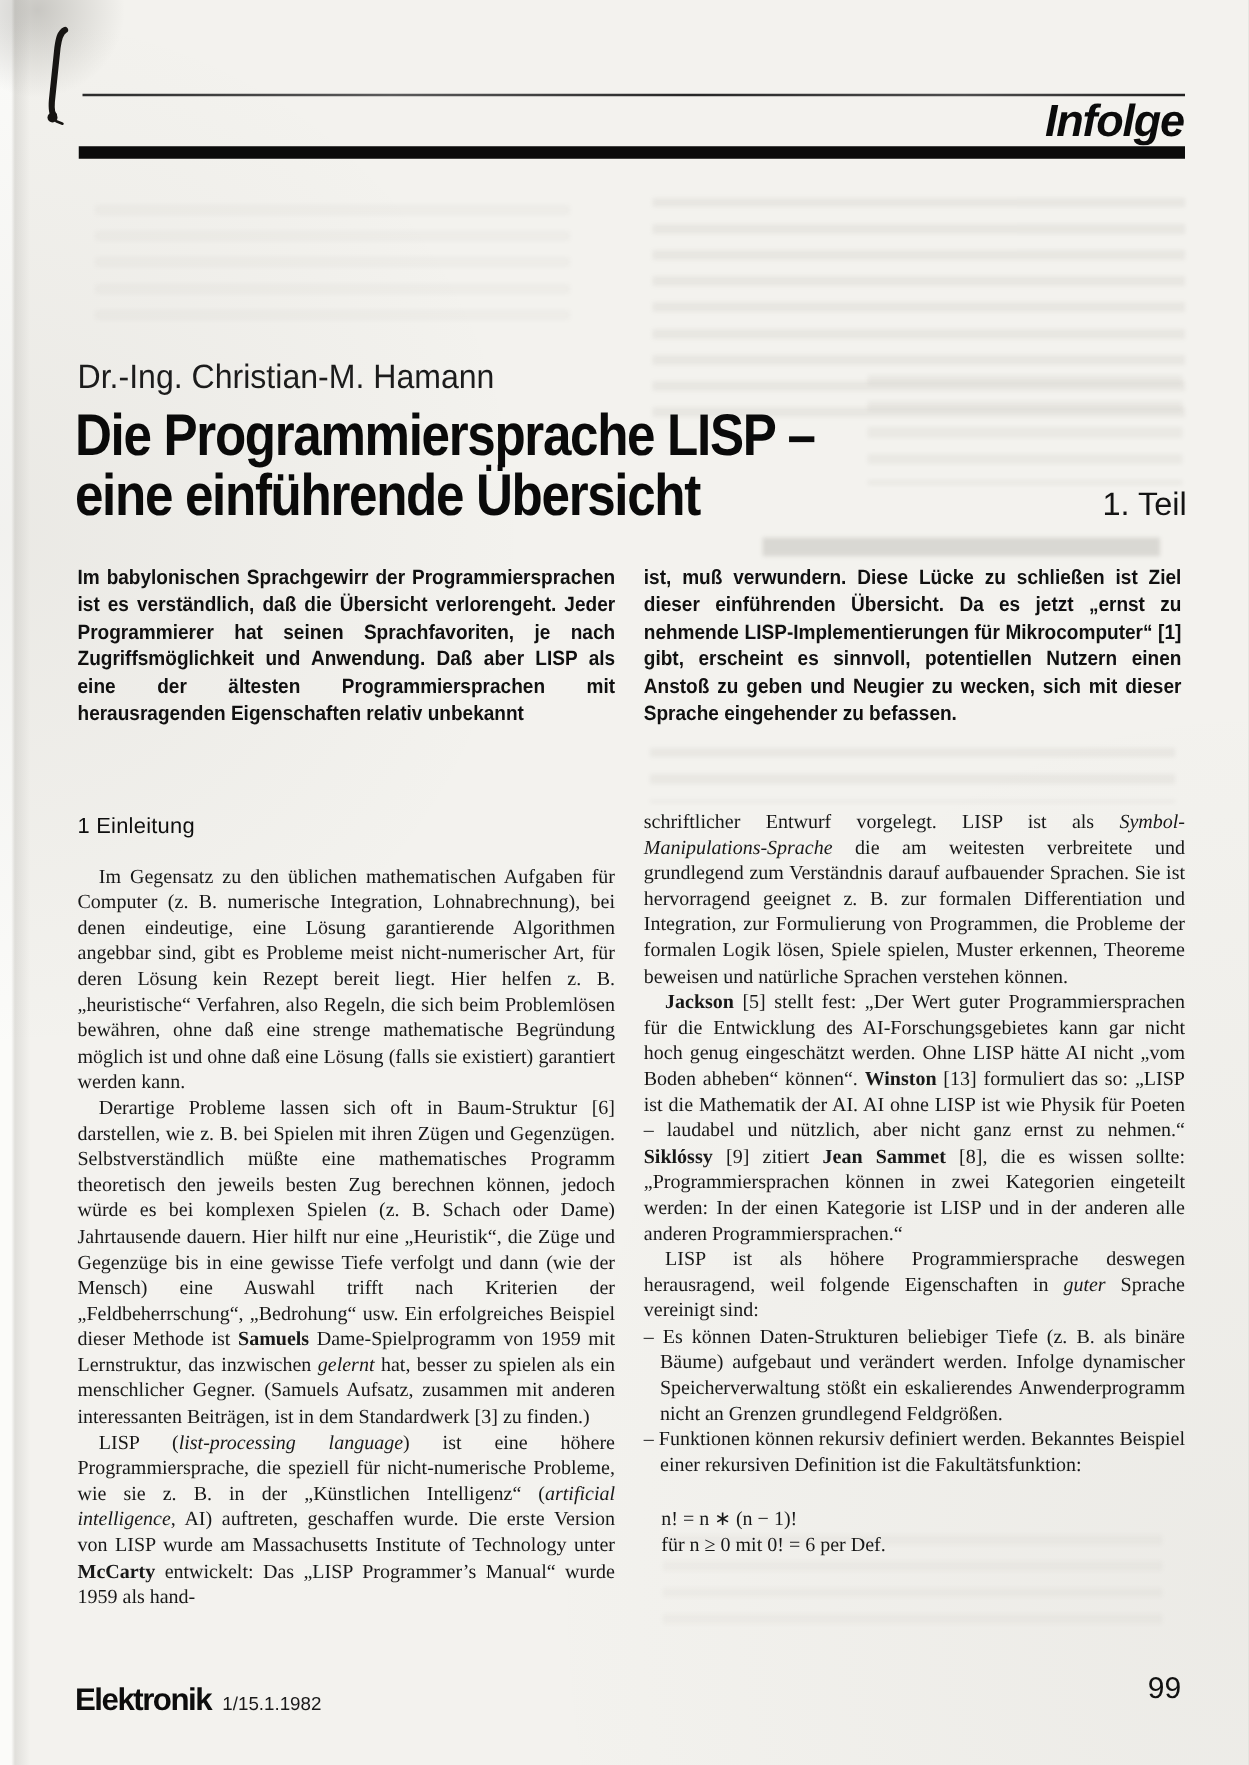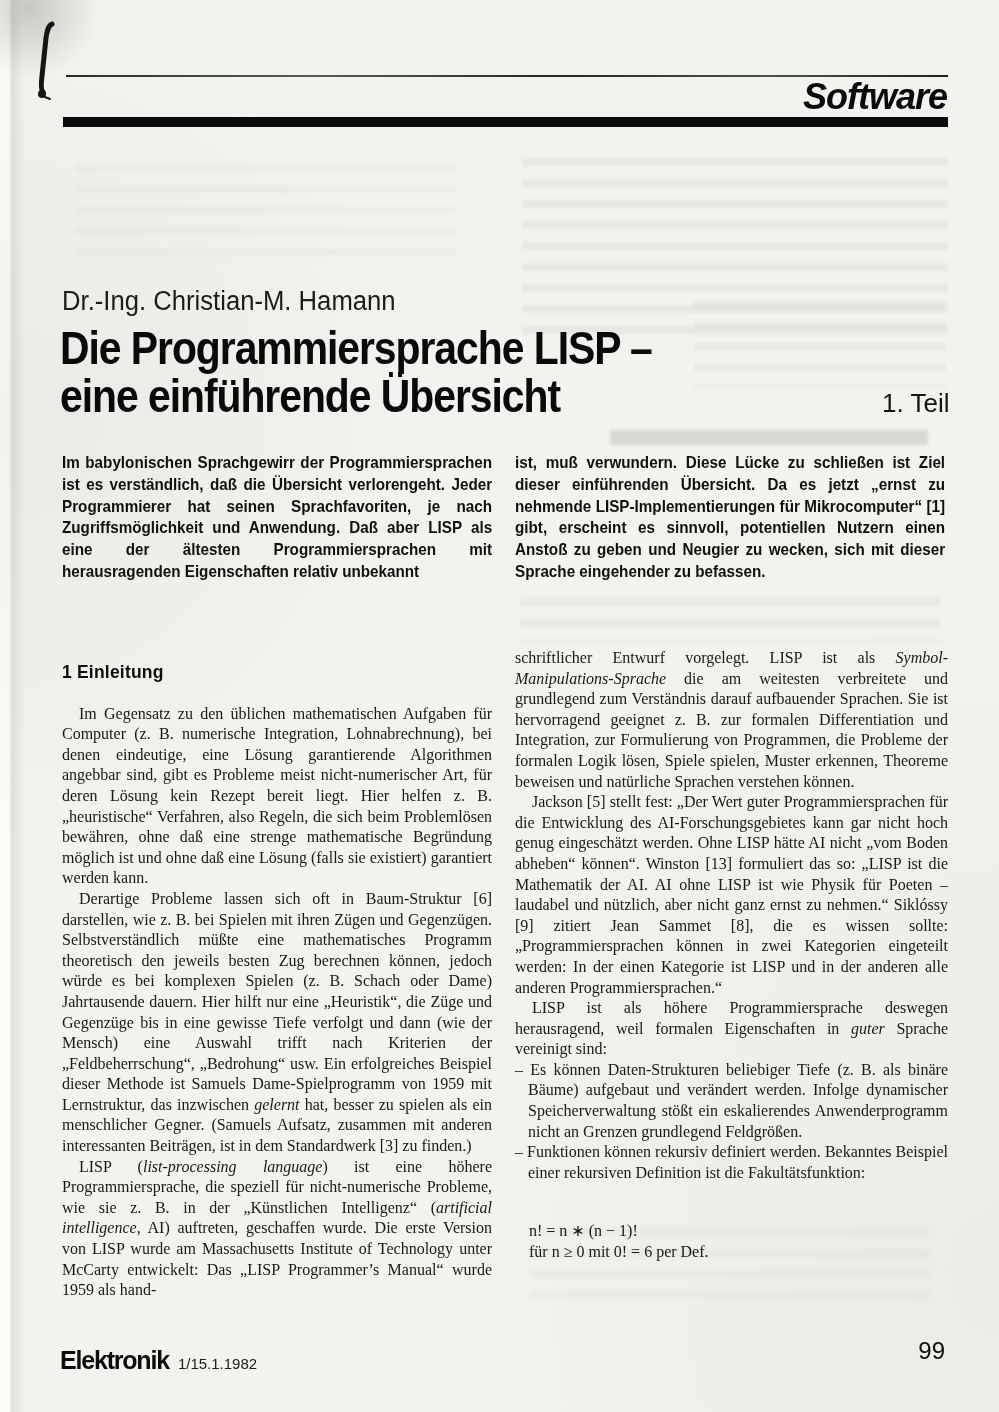--- a/index.html
+++ b/index.html
@@ -41,28 +41,28 @@
     font-family:"Liberation Sans", sans-serif;font-weight:bold;
     font-size:16.5px;line-height:21.8px;text-align:justify;color:#101010;
     transform:scaleX(.923);transform-origin:left top;}
   .lead-left{left:62px;}
   .lead-right{left:515px;}
   
   .body-col{position:absolute;top:646px;width:430px;
     font-size:16px;line-height:20.6px;text-align:justify;color:#181818;}
   .col-left{left:62px;}
   .col-right{left:515px;width:433px;padding-top:2px;}
-  .section-heading{font-family:"Liberation Sans", sans-serif;font-weight:bold;
-    font-size:17.5px;margin:16px 0 21px 0;color:#0e0e0e;letter-spacing:.2px;}
+  .section-heading{font-family:"Liberation Sans", sans-serif;font-weight:normal;
+    font-size:17.5px;margin:4px 0 21px 0;color:#0e0e0e;letter-spacing:.2px;}
   .para{margin:0;}
   .para.indent{text-indent:17px;}
   .para.list{padding-left:13px;text-indent:-13px;}
   .para.formula{padding-left:14px;text-align:left;}
-  .para.formula.first{margin-top:38px;}
-  .b{font-weight:normal;}
+  .para.formula.first{margin-top:23px;}
+  .b{font-weight:bold;}
   .i{font-style:italic;}
   
   .footer-line{position:absolute;left:60px;top:1346px;font-family:"Liberation Sans", sans-serif;}
   .footer-logo{font-weight:bold;font-size:25px;letter-spacing:-1.2px;color:#0d0d0d;text-align:right;}
   .footer-issue{font-size:15px;color:#1a1a1a;margin-left:9px;text-align:right;}
   .page-number{position:absolute;right:54px;top:1337px;
     font-family:"Liberation Sans", sans-serif;font-size:24px;color:#111;}
   
   .ghost{position:absolute;filter:blur(1.6px);
     background:repeating-linear-gradient(to bottom, rgba(125,119,109,.17) 0 8px, rgba(125,119,109,0) 8px 21px);}
@@ -86,21 +86,21 @@
   <div class="ghost ghost-e"></div>
   <div class="ghost ghost-f"></div>
 
   <svg class="pen-mark" width="34" height="84" viewBox="0 0 34 84">
     <path d="M20,6 C16,8 15,13 14,20 L10,58 C9,66 9,72 11,74" fill="none" stroke="#171513" stroke-width="5" stroke-linecap="round"></path>
     <ellipse cx="10" cy="76" rx="4" ry="4" fill="#171513"></ellipse>
     <path d="M13,79 L18,81" stroke="#171513" stroke-width="2" stroke-linecap="round"></path>
   </svg>
 
   <div class="rule-thin"></div>
-  <div class="software">Software</div>
+  <div class="software">Infolge</div>
   <div class="rule-thick"></div>
 
   <div class="author">Dr.-Ing. Christian-M. Hamann</div>
   <div class="title">
     <div>Die Programmiersprache LISP –</div>
     <div>eine einführende Übersicht</div>
   </div>
   <div class="part-label">1. Teil</div>
 
   <div class="lead-col lead-left">Im babylonischen Sprachgewirr der Programmiersprachen ist es verständlich, daß die Übersicht verlorengeht. Jeder Programmierer hat seinen Sprachfavoriten, je nach Zugriffsmöglichkeit und Anwendung. Daß aber LISP als eine der ältesten Programmiersprachen mit herausragenden Eigenschaften relativ unbekannt</div>
@@ -111,21 +111,21 @@
     <div>
         <p class="para indent"><span>Im Gegensatz zu den üblichen mathematischen Aufgaben für Computer (z. B. numerische Integration, Lohnabrechnung), bei denen eindeutige, eine Lösung garantierende Algorithmen angebbar sind, gibt es Probleme meist nicht-numerischer Art, für deren Lösung kein Rezept bereit liegt. Hier helfen z. B. „heuristische“ Verfahren, also Regeln, die sich beim Problemlösen bewähren, ohne daß eine strenge mathematische Begründung möglich ist und ohne daß eine Lösung (falls sie existiert) garantiert werden kann.</span></p>
         <p class="para indent"><span>Derartige Probleme lassen sich oft in Baum-Struktur [6] darstellen, wie z. B. bei Spielen mit ihren Zügen und Gegenzügen. Selbstverständlich müßte eine mathematisches Programm theoretisch den jeweils besten Zug berechnen können, jedoch würde es bei komplexen Spielen (z. B. Schach oder Dame) Jahrtausende dauern. Hier hilft nur eine „Heuristik“, die Züge und Gegenzüge bis in eine gewisse Tiefe verfolgt und dann (wie der Mensch) eine Auswahl trifft nach Kriterien der „Feldbeherrschung“, „Bedrohung“ usw. Ein erfolgreiches Beispiel dieser Methode ist </span><span class="b">Samuels</span><span> Dame-Spielprogramm von 1959 mit Lernstruktur, das inzwischen </span><span class="i">gelernt</span><span> hat, besser zu spielen als ein menschlicher Gegner. (Samuels Aufsatz, zusammen mit anderen interessanten Beiträgen, ist in dem Standardwerk [3] zu finden.)</span></p>
         <p class="para indent"><span>LISP (</span><span class="i">list-processing language</span><span>) ist eine höhere Programmiersprache, die speziell für nicht-numerische Probleme, wie sie z. B. in der „Künstlichen Intelligenz“ (</span><span class="i">artificial intelligence</span><span>, AI) auftreten, geschaffen wurde. Die erste Version von LISP wurde am Massachusetts Institute of Technology unter </span><span class="b">McCarty</span><span> entwickelt: Das „LISP Programmer’s Manual“ wurde 1959 als hand-</span></p>
       </div>
   </div>
   <div class="body-col col-right">
     <div>
         <p class="para"><span>schriftlicher Entwurf vorgelegt. LISP ist als </span><span class="i">Symbol-Manipulations-Sprache</span><span> die am weitesten verbreitete und grundlegend zum Verständnis darauf aufbauender Sprachen. Sie ist hervorragend geeignet z. B. zur formalen Differentiation und Integration, zur Formulierung von Programmen, die Probleme der formalen Logik lösen, Spiele spielen, Muster erkennen, Theoreme beweisen und natürliche Sprachen verstehen können.</span></p>
         <p class="para indent"><span class="b">Jackson</span><span> [5] stellt fest: „Der Wert guter Programmiersprachen für die Entwicklung des AI-Forschungsgebietes kann gar nicht hoch genug eingeschätzt werden. Ohne LISP hätte AI nicht „vom Boden abheben“ können“. </span><span class="b">Winston</span><span> [13] formuliert das so: „LISP ist die Mathematik der AI. AI ohne LISP ist wie Physik für Poeten – laudabel und nützlich, aber nicht ganz ernst zu nehmen.“ </span><span class="b">Siklóssy</span><span> [9] zitiert </span><span class="b">Jean Sammet</span><span> [8], die es wissen sollte: „Programmiersprachen können in zwei Kategorien eingeteilt werden: In der einen Kategorie ist LISP und in der anderen alle anderen Programmiersprachen.“</span></p>
-        <p class="para indent"><span>LISP ist als höhere Programmiersprache deswegen herausragend, weil formalen Eigenschaften in </span><span class="i">guter</span><span> Sprache vereinigt sind:</span></p>
+        <p class="para indent"><span>LISP ist als höhere Programmiersprache deswegen herausragend, weil folgende Eigenschaften in </span><span class="i">guter</span><span> Sprache vereinigt sind:</span></p>
         <p class="para list"><span>– Es können Daten-Strukturen beliebiger Tiefe (z. B. als binäre Bäume) aufgebaut und verändert werden. Infolge dynamischer Speicherverwaltung stößt ein eskalierendes Anwenderprogramm nicht an Grenzen grundlegend Feldgrößen.</span></p>
         <p class="para list"><span>– Funktionen können rekursiv definiert werden. Bekanntes Beispiel einer rekursiven Definition ist die Fakultätsfunktion:</span></p>
         <p class="para formula first"><span>n! = n ∗ (n − 1)!</span></p>
         <p class="para formula"><span>für n ≥ 0 mit 0! = 6 per Def.</span></p>
       </div>
   </div>
 
   <div class="footer-line">
     <span class="footer-logo">Elektronik</span><span class="footer-issue">1/15.1.1982</span>
   </div>

